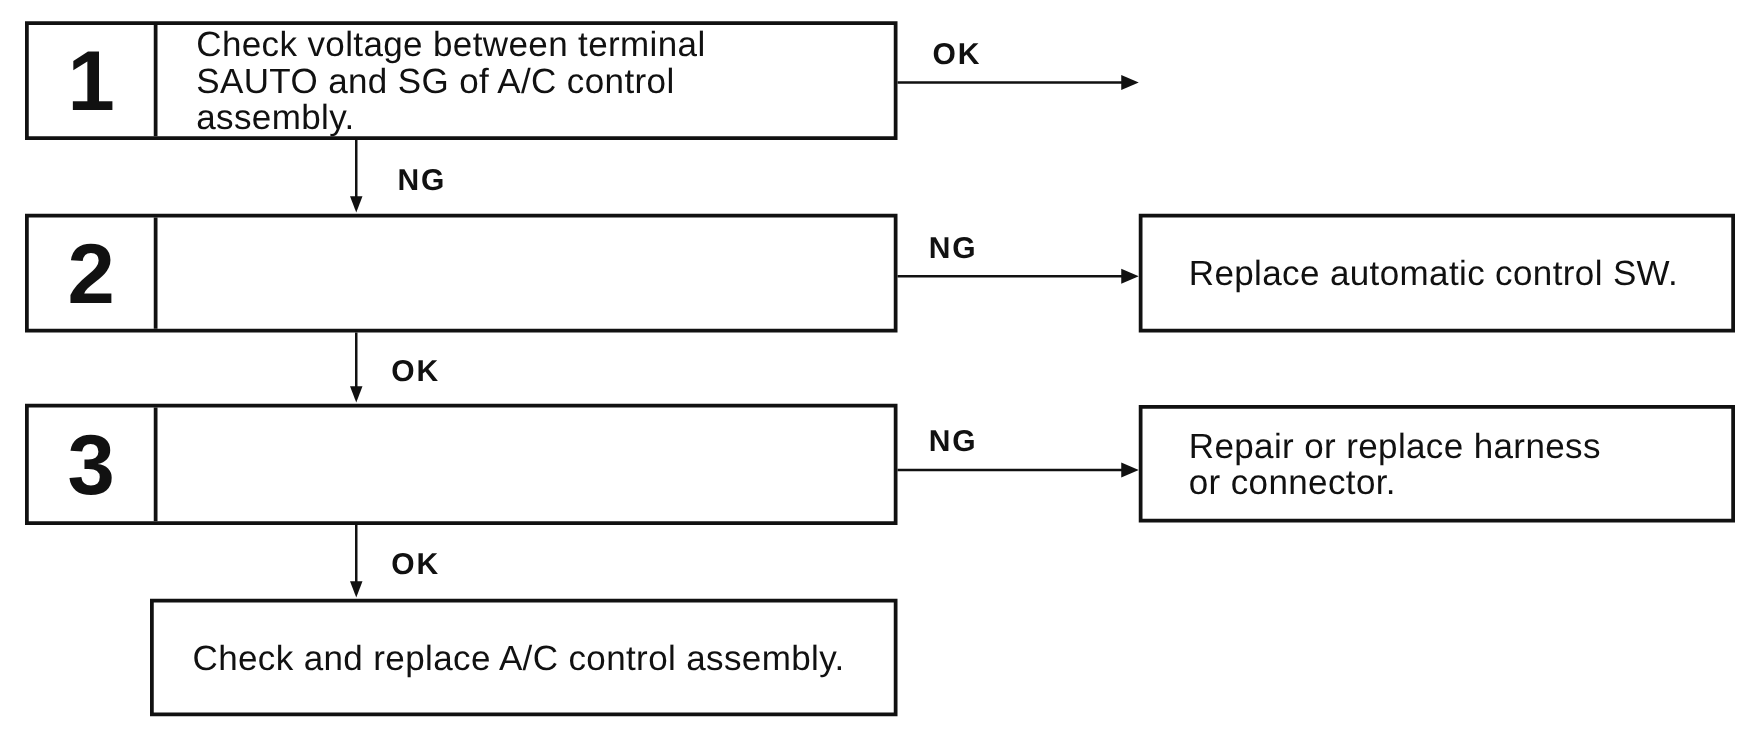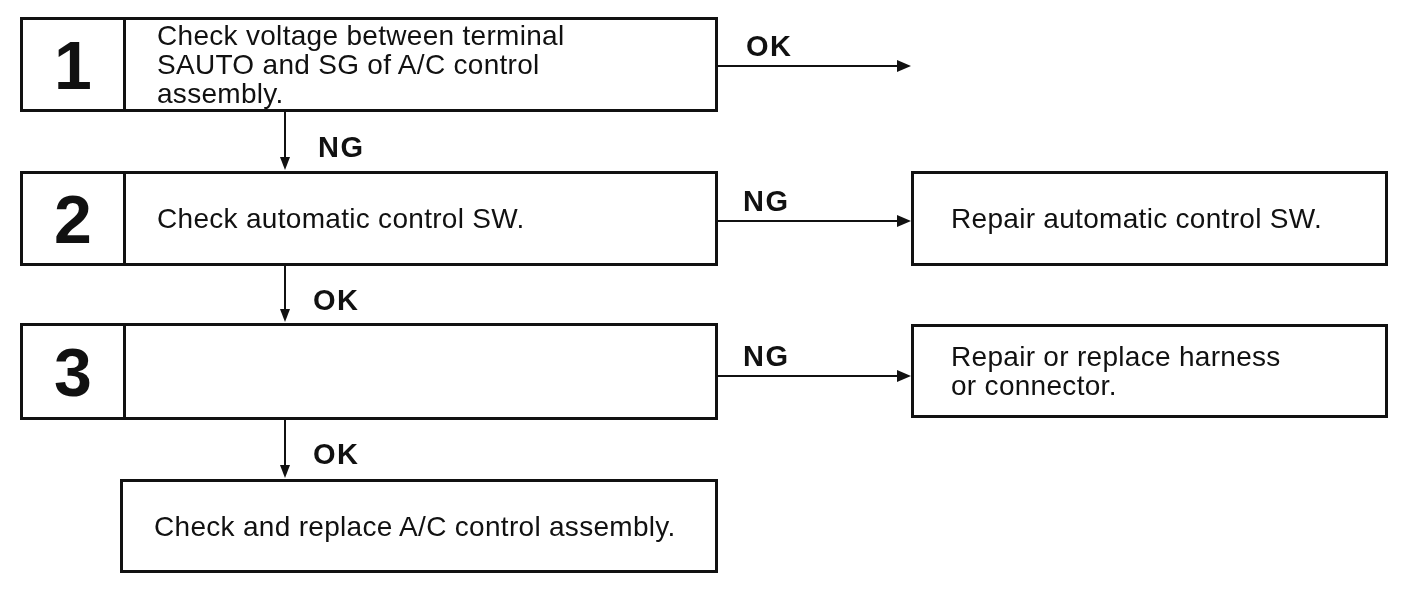--- a/index.html
+++ b/index.html
@@ -77,21 +77,21 @@
     right: -13px;
     top: -5px;
     border: 6px solid transparent;
     border-right: 0;
     border-left: 14px solid #111111;
   }
 
   
   .branch-label {
     position: absolute;
-    font-size: 29px;
+    font-size: 24px;
     font-weight: bold;
     letter-spacing: 1.5px;
   }
 </style>
 </head>
 <body>
 
 <div id="stage">
 
   <div class="flow-box" style="left:20px; top:17px; width:698px; height:95px;">
@@ -103,31 +103,28 @@
 
   <div class="branch-label" style="left:746px; top:30px;">OK</div>
   <div class="arrow-right" style="left:718px; top:65px; width:180px;"></div>
 
 
   <div class="arrow-down" style="left:284px; top:112px; height:46px;"></div>
   <div class="branch-label" style="left:318px; top:131px;">NG</div>
 
   <div class="flow-box" style="left:20px; top:171px; width:698px; height:95px;">
     <div class="num-cell">2</div>
-    <div class="text-cell">
-      <div class="box-text" style="max-width:540px;">Check automatic control SW.</div>
-    </div>
   </div>
 
   <div class="branch-label" style="left:743px; top:185px;">NG</div>
   <div class="arrow-right" style="left:718px; top:220px; width:180px;"></div>
 
   <div class="flow-box" style="left:911px; top:171px; width:477px; height:95px;">
     <div class="text-cell" style="padding-left:37px;">
-      <div class="box-text" style="max-width:400px;">Repair automatic control SW.</div>
+      <div class="box-text" style="max-width:400px;">Replace automatic control SW.</div>
     </div>
   </div>
 
   <div class="arrow-down" style="left:284px; top:266px; height:44px;"></div>
   <div class="branch-label" style="left:313px; top:284px;">OK</div>
 
   <div class="flow-box" style="left:20px; top:323px; width:698px; height:97px;">
     <div class="num-cell">3</div>
   </div>
 

